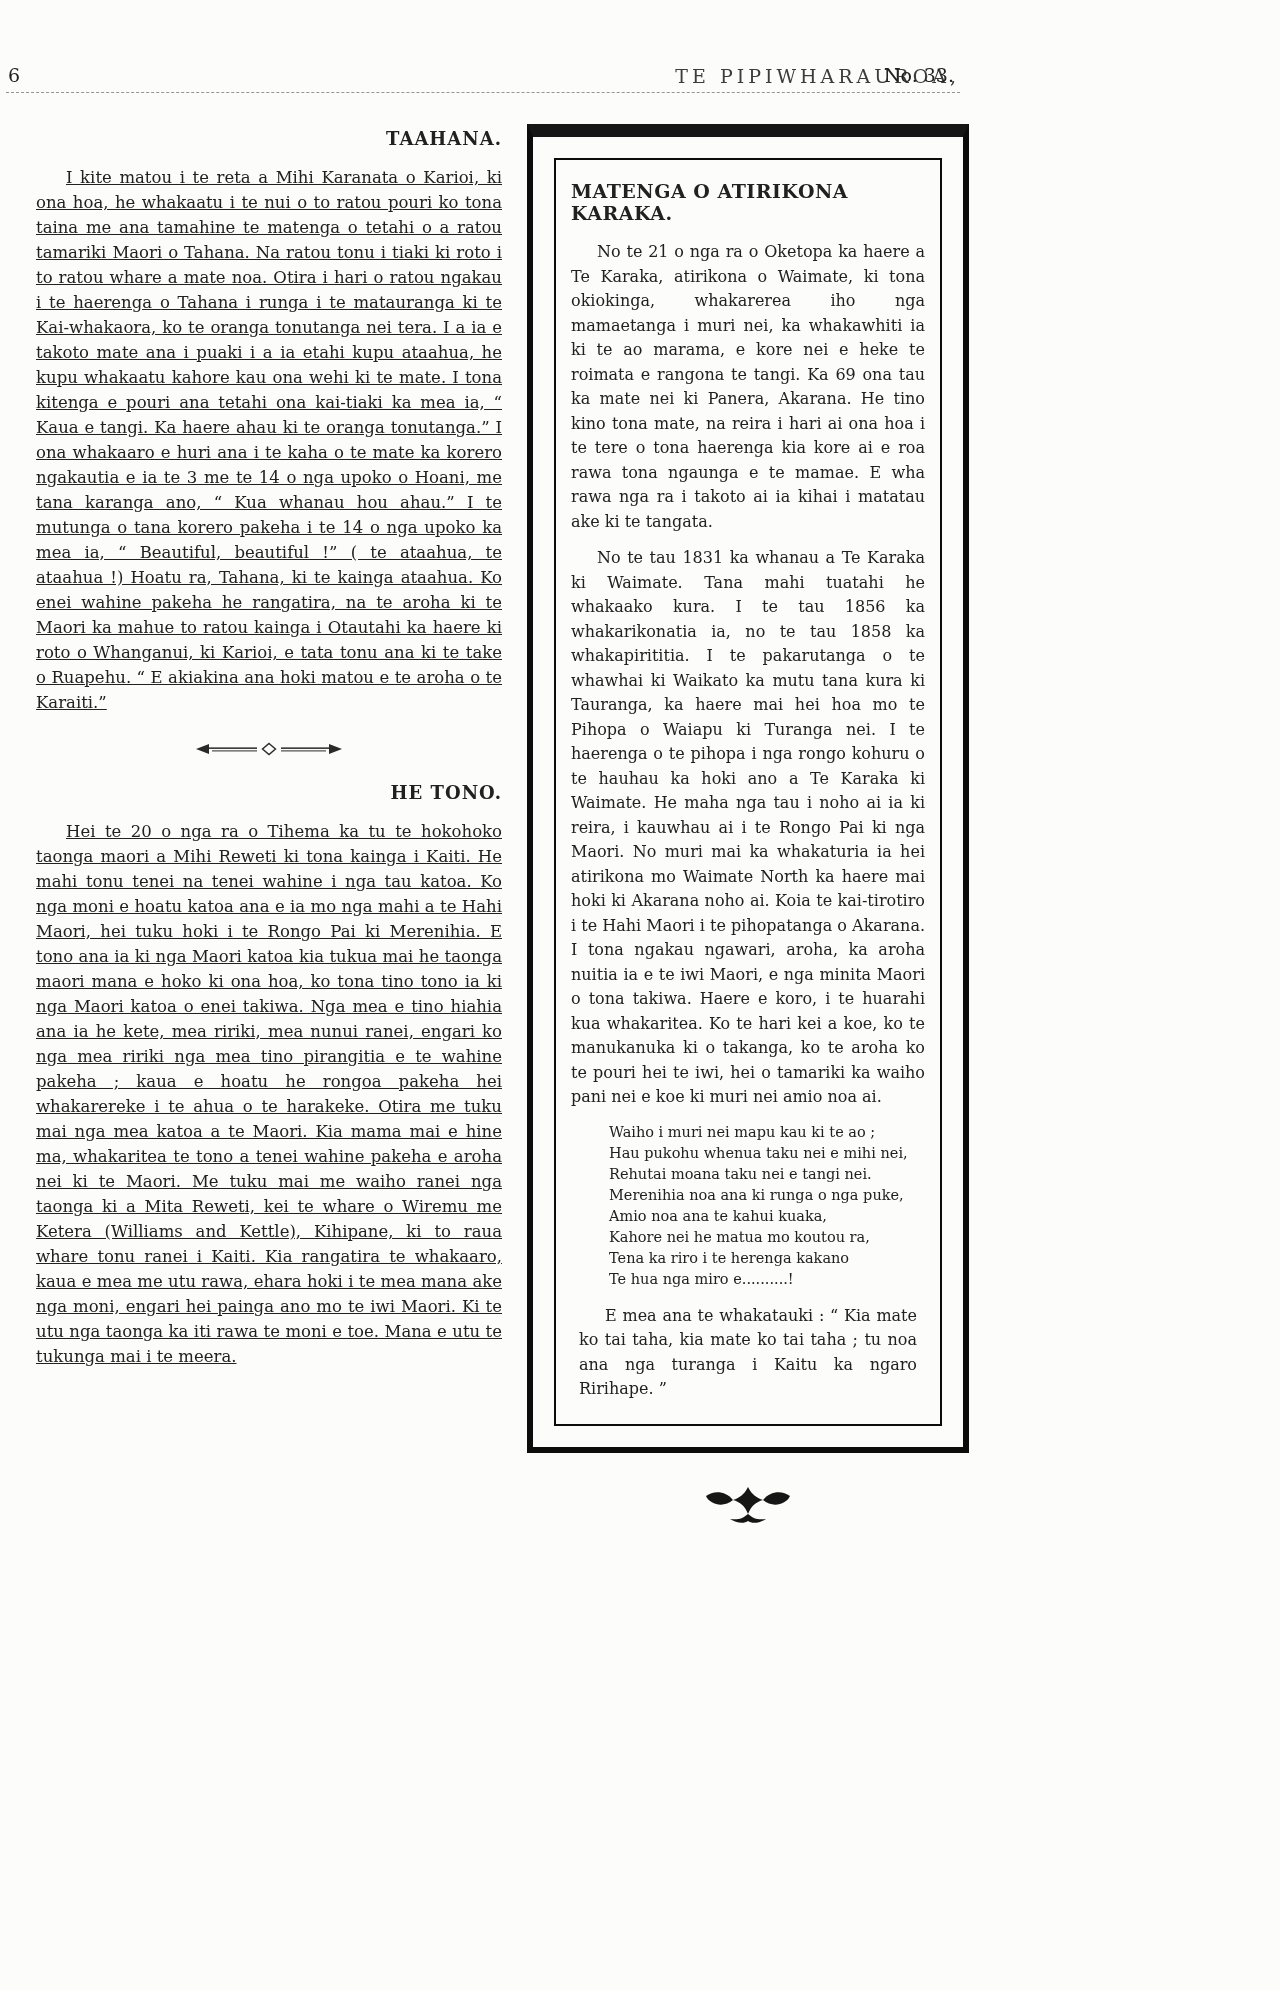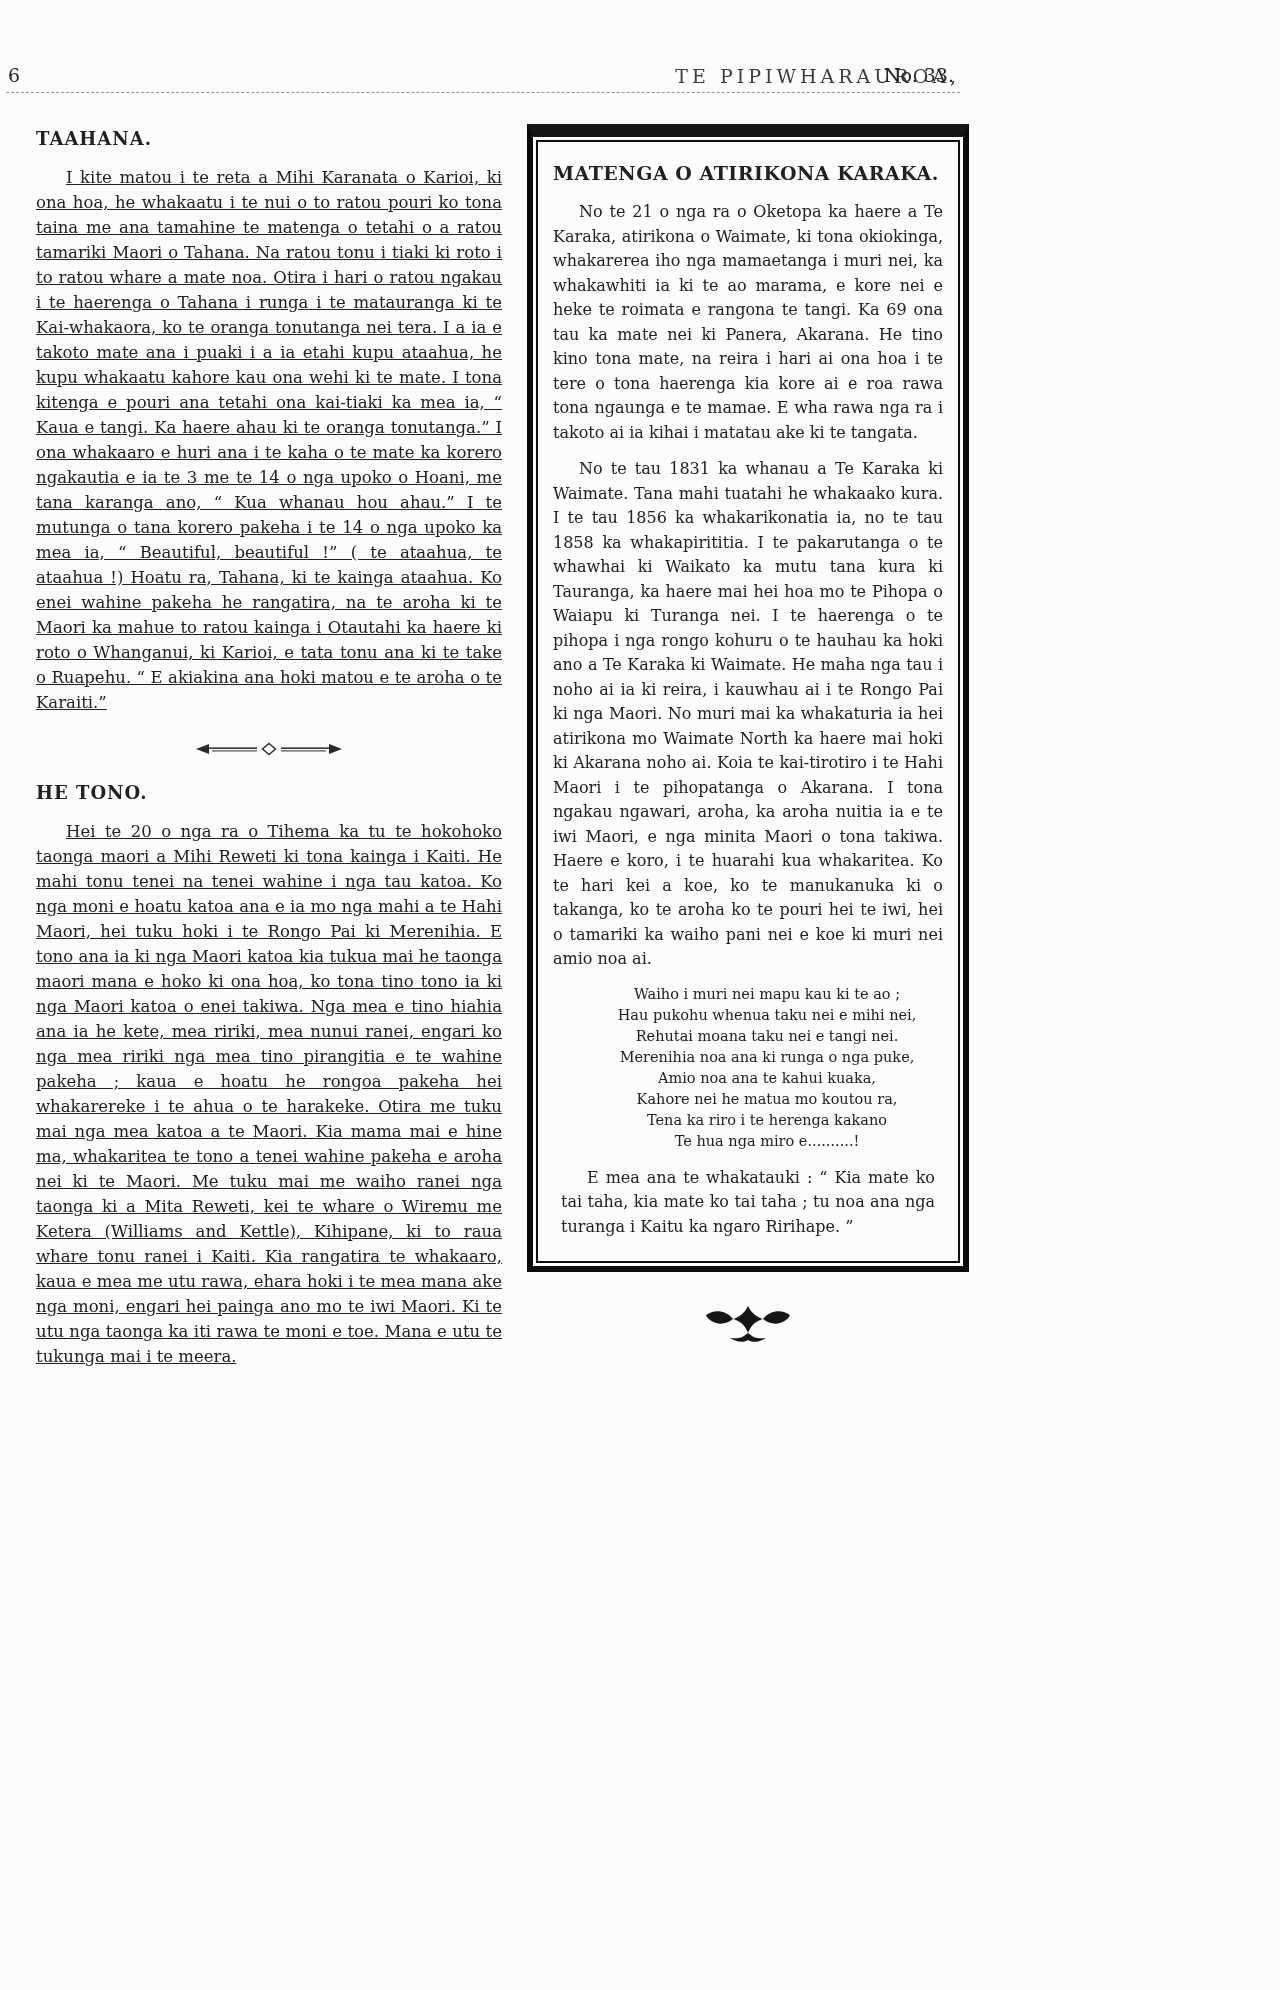--- a/index.html
+++ b/index.html
@@ -41,40 +41,40 @@
   .col-left {
     position: absolute;
     left: 36px; top: 120px;
     width: 466px;
     font-size: 16.5px;
     line-height: 25px;
     text-align: justify;
   }
   .article-head {
     margin: 6px 0 14px;
-    text-align: left;
+    text-align: right;
     font-size: 18px;
     font-weight: bold;
     letter-spacing: 1px;
   }
   .body-par { margin: 0; text-indent: 30px; text-decoration: underline; }
 
   .divider-wrap { text-align: center; margin: 24px 0 16px; }
 
   
   .col-right {
     position: absolute;
     left: 527px; top: 124px;
     width: 442px;
   }
   .box-outer {
     border: 6px solid #0c0c0c;
     border-top-width: 13px;
     border-top-color: #161616;
-    padding: 3px;
+    padding: 21px;
     background: #fcfcfa;
     box-sizing: border-box;
   }
   .box-inner {
     border: 2px solid #0c0c0c;
     padding: 16px 15px 22px;
   }
   .box-head {
     margin: 4px 0 16px;
     font-size: 19px;
@@ -86,21 +86,21 @@
     font-size: 16px;
     line-height: 24.5px;
     text-align: justify;
     text-indent: 26px;
   }
   .verse {
     margin: 6px 0 14px 38px;
     font-size: 14.5px;
     line-height: 21px;
   }
-  .verse-line { display: block; text-align: center; }
+  .verse-line { display: block; }
   .closing-par {
     margin: 4px 8px 0;
     font-size: 16px;
     line-height: 24.5px;
     text-align: justify;
     text-indent: 26px;
   }
 
   .fleuron-wrap { text-align: center; margin-top: 30px; }
 </style>

